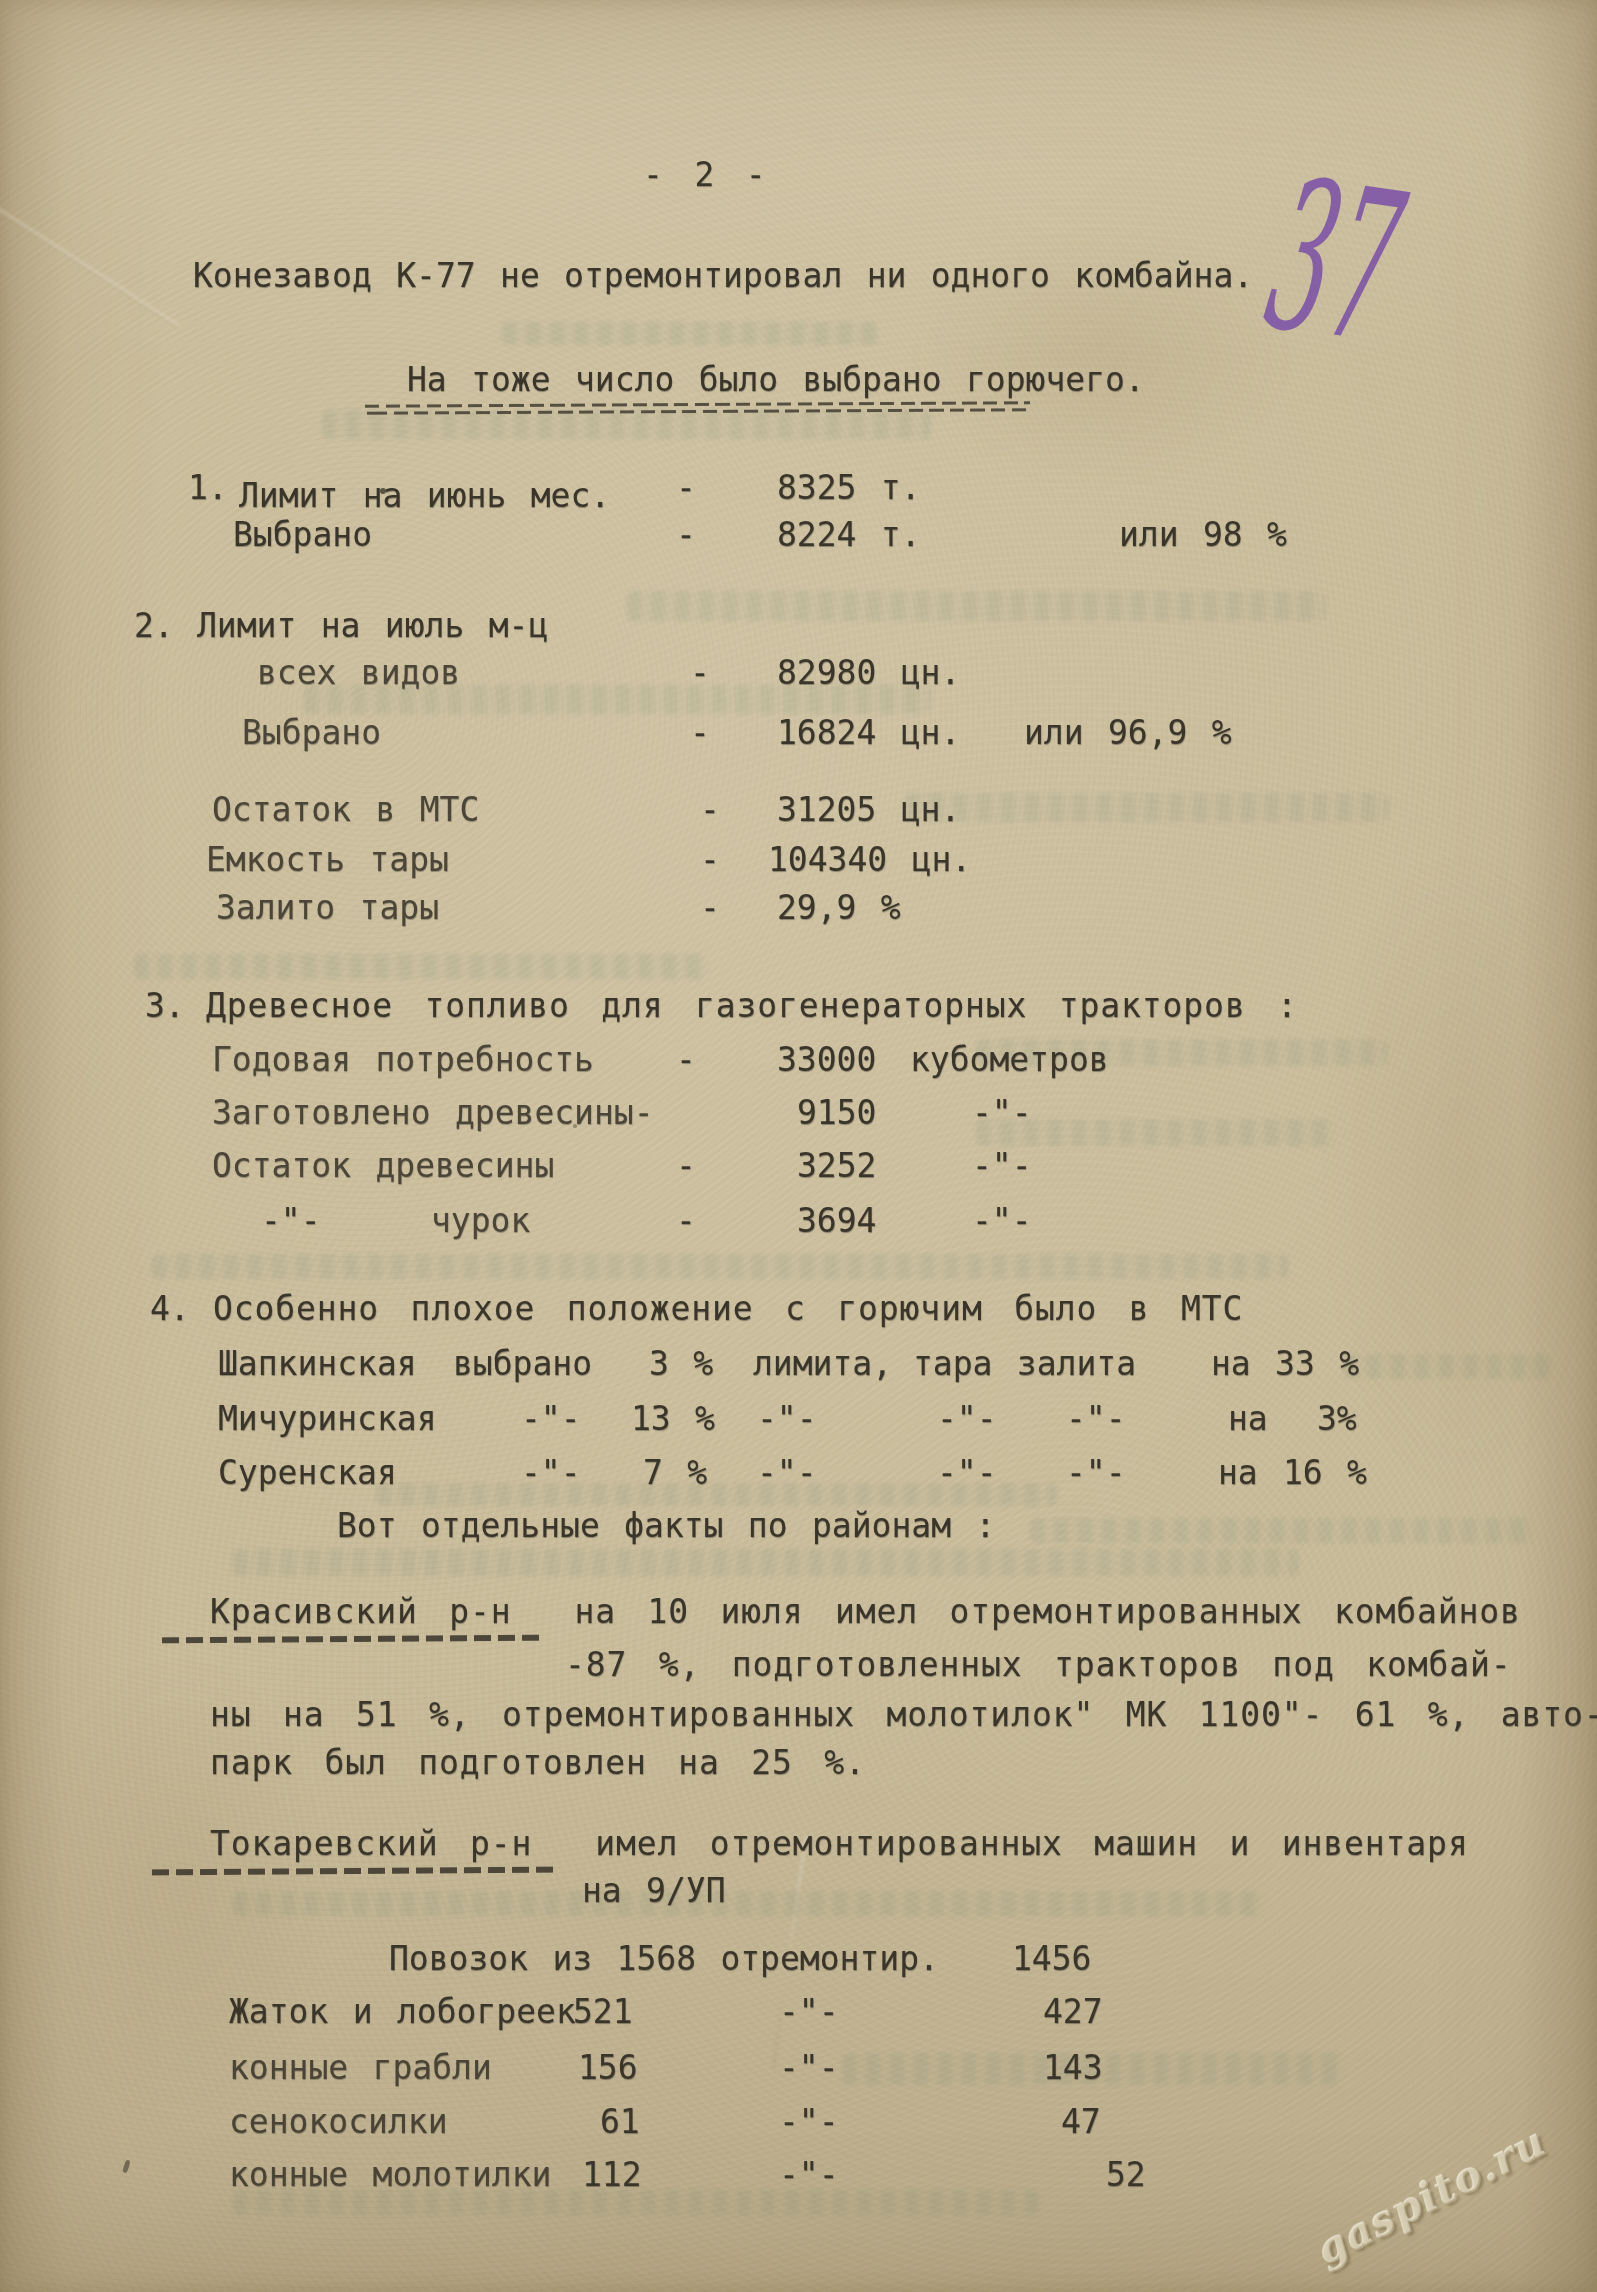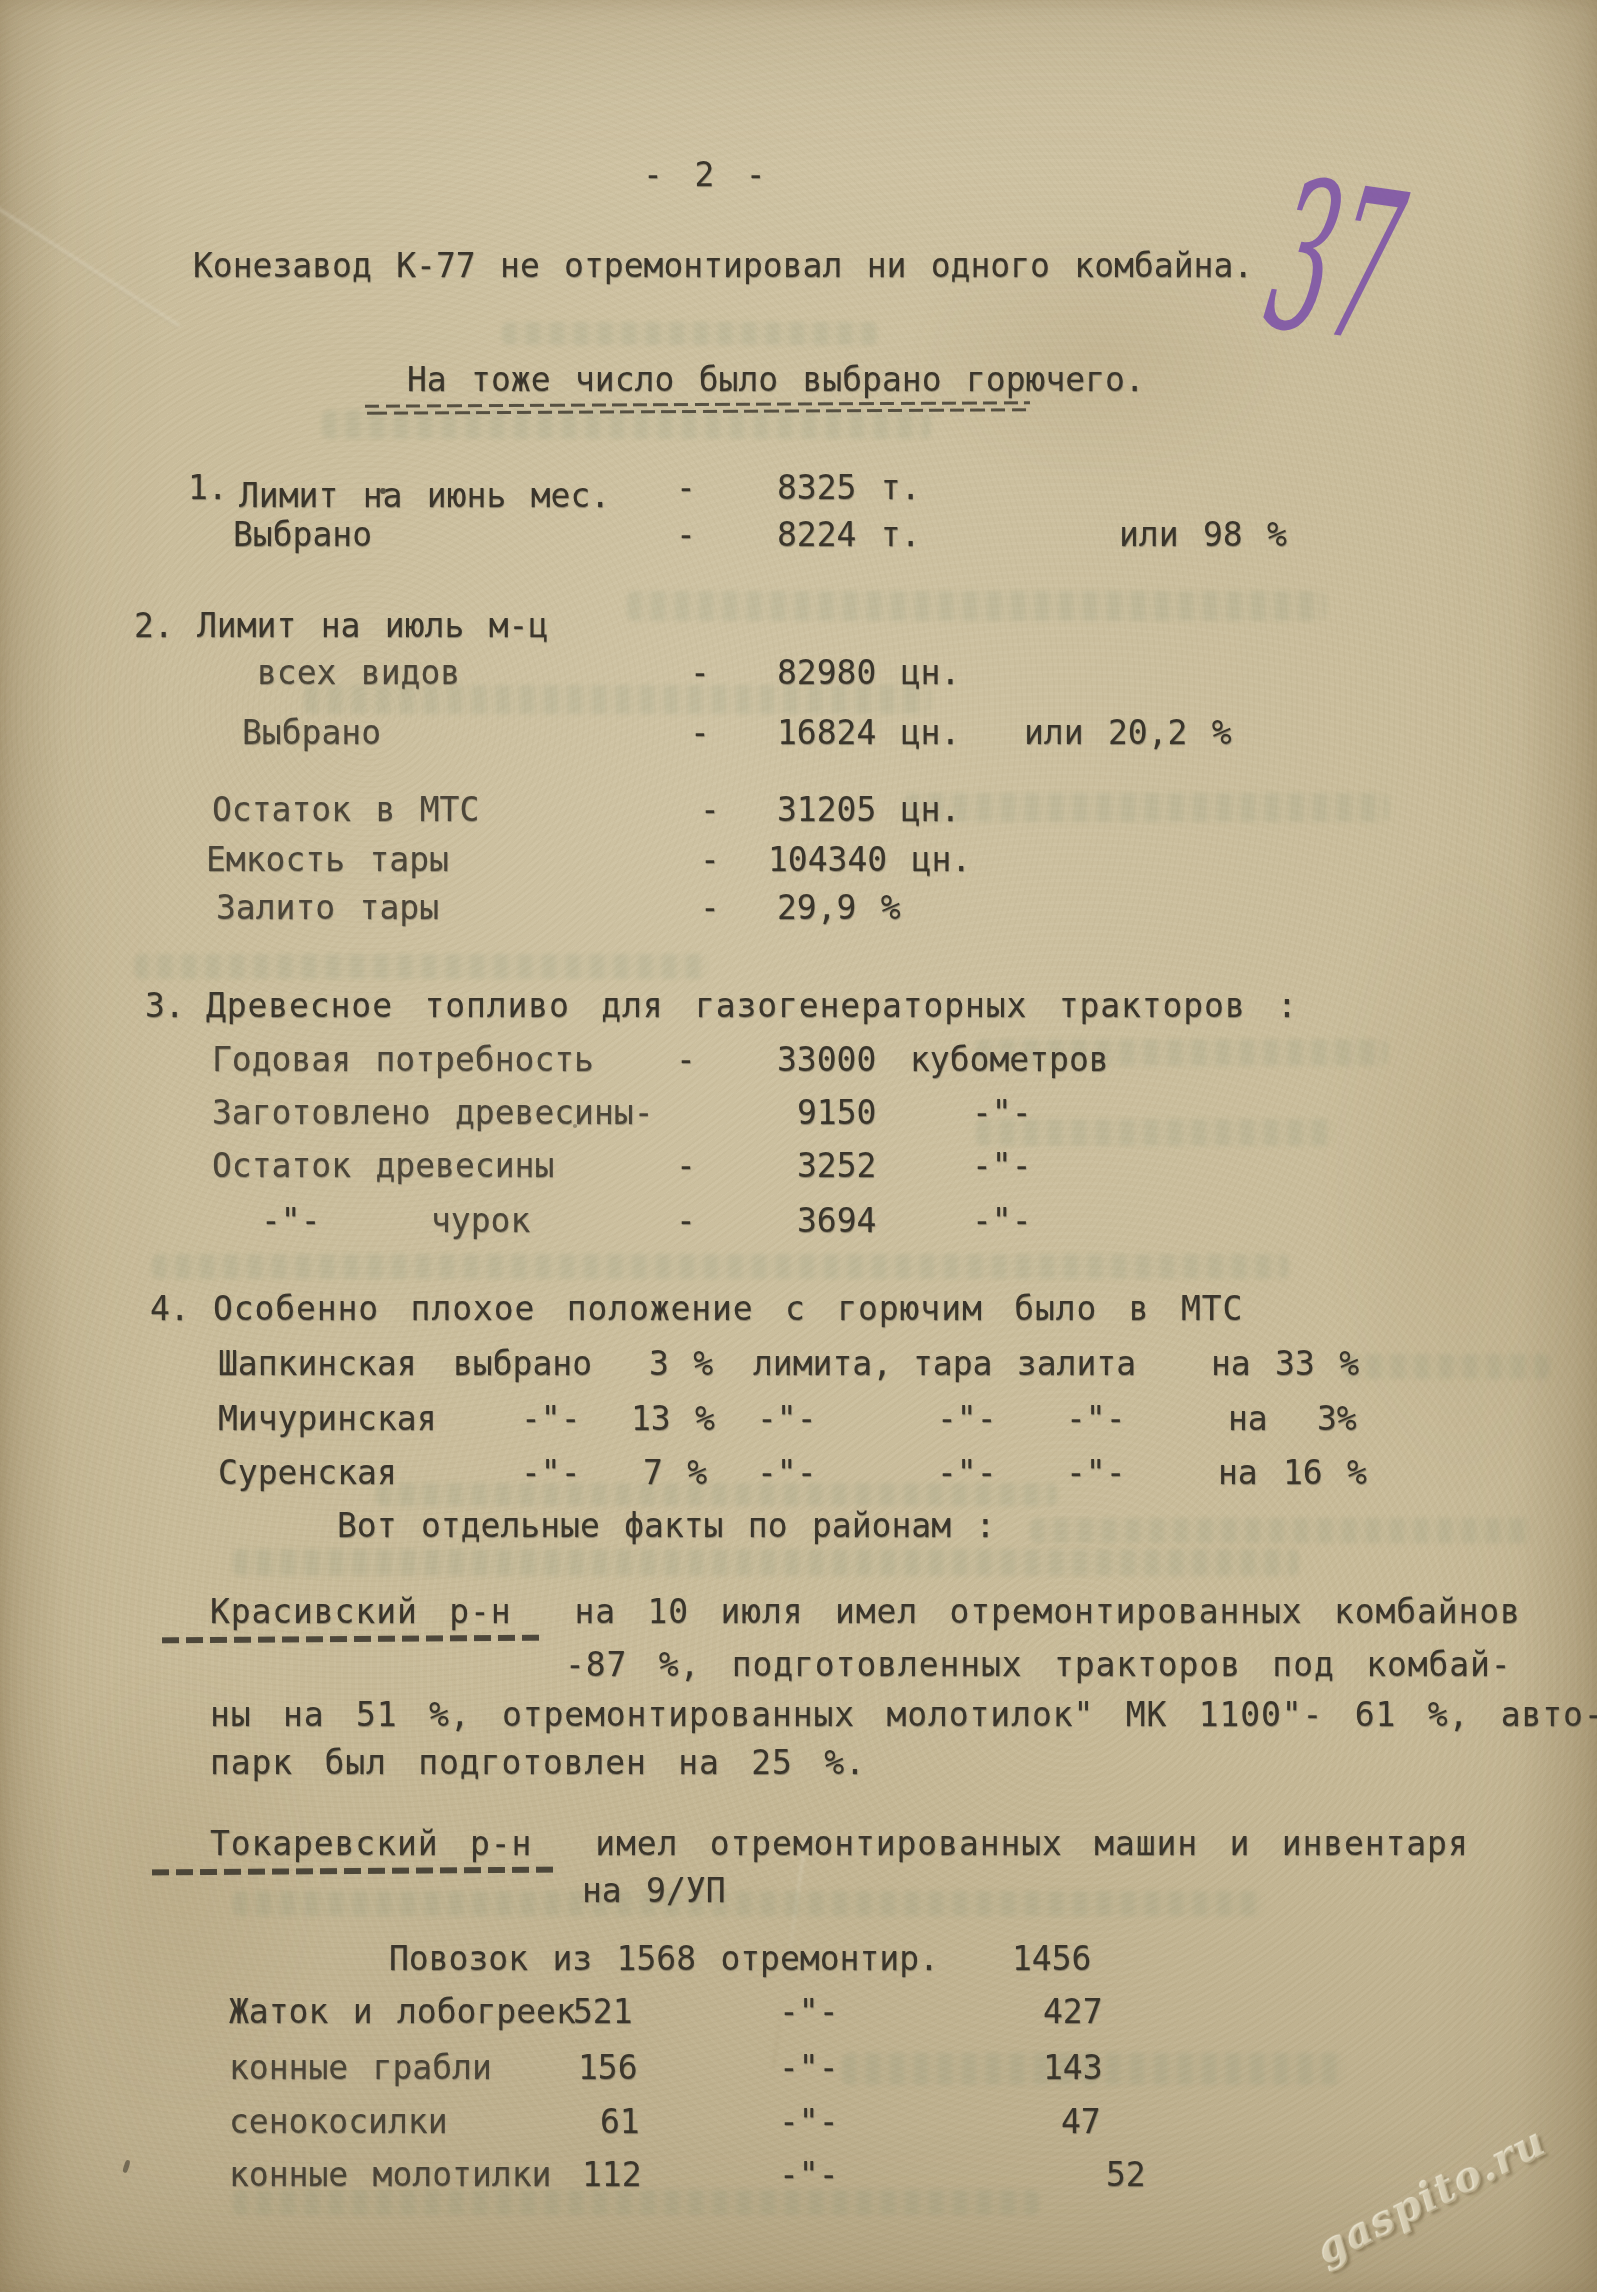--- a/index.html
+++ b/index.html
@@ -80,21 +80,21 @@
   <div class="sp" style="left:380px;top:488px;width:6.3px;height:6.3px;"></div>
   <div class="sp" style="left:573px;top:1124px;width:3.6px;height:3.6px;opacity:.5;"></div>
   <div class="sp" style="left:124px;top:2160px;width:5.4px;height:12.5px;border-radius:40%;transform:rotate(18deg);opacity:.7;"></div>
 
   <div class="ln" style="top:158px;">
     <span class="t" style="left:643px;letter-spacing:3.6px;">- 2 -</span>
   </div>
 
   <div class="hand">37</div>
 
-  <div class="ln" style="top:249px;text-decoration:underline;">
+  <div class="ln" style="top:259px;text-decoration:underline;">
     <span class="t" style="left:193px;">Конезавод К-77 не отремонтировал ни одного комбайна.</span>
   </div>
 
   <div class="ln" style="top:363px;">
     <span class="t" style="left:407px;">На тоже число было выбрано горючего.</span>
   </div>
   <div class="u2" style="left:365px;top:403px;width:665px;"></div>
 
   <div class="ln" style="top:471px;">
     <span class="t" style="left:188px;">1.</span>
@@ -115,21 +115,21 @@
   </div>
   <div class="ln" style="top:656px;">
     <span class="t soft" style="left:257px;">всех видов</span>
     <span class="t" style="left:690px;">-</span>
     <span class="t" style="left:777px;">82980 цн.</span>
   </div>
   <div class="ln" style="top:716px;">
     <span class="t soft" style="left:242px;">Выбрано</span>
     <span class="t" style="left:690px;">-</span>
     <span class="t" style="left:777px;">16824 цн.</span>
-    <span class="t" style="left:1024px;">или 20,2 %</span>
+    <span class="t" style="left:1024px;">или 96,9 %</span>
   </div>
   <div class="ln" style="top:793px;">
     <span class="t soft" style="left:212px;">Остаток в МТС</span>
     <span class="t" style="left:700px;">-</span>
     <span class="t" style="left:777px;">31205 цн.</span>
   </div>
   <div class="ln" style="top:843px;">
     <span class="t soft" style="left:206px;">Емкость тары</span>
     <span class="t" style="left:700px;">-</span>
     <span class="t" style="left:768px;">104340 цн.</span>

